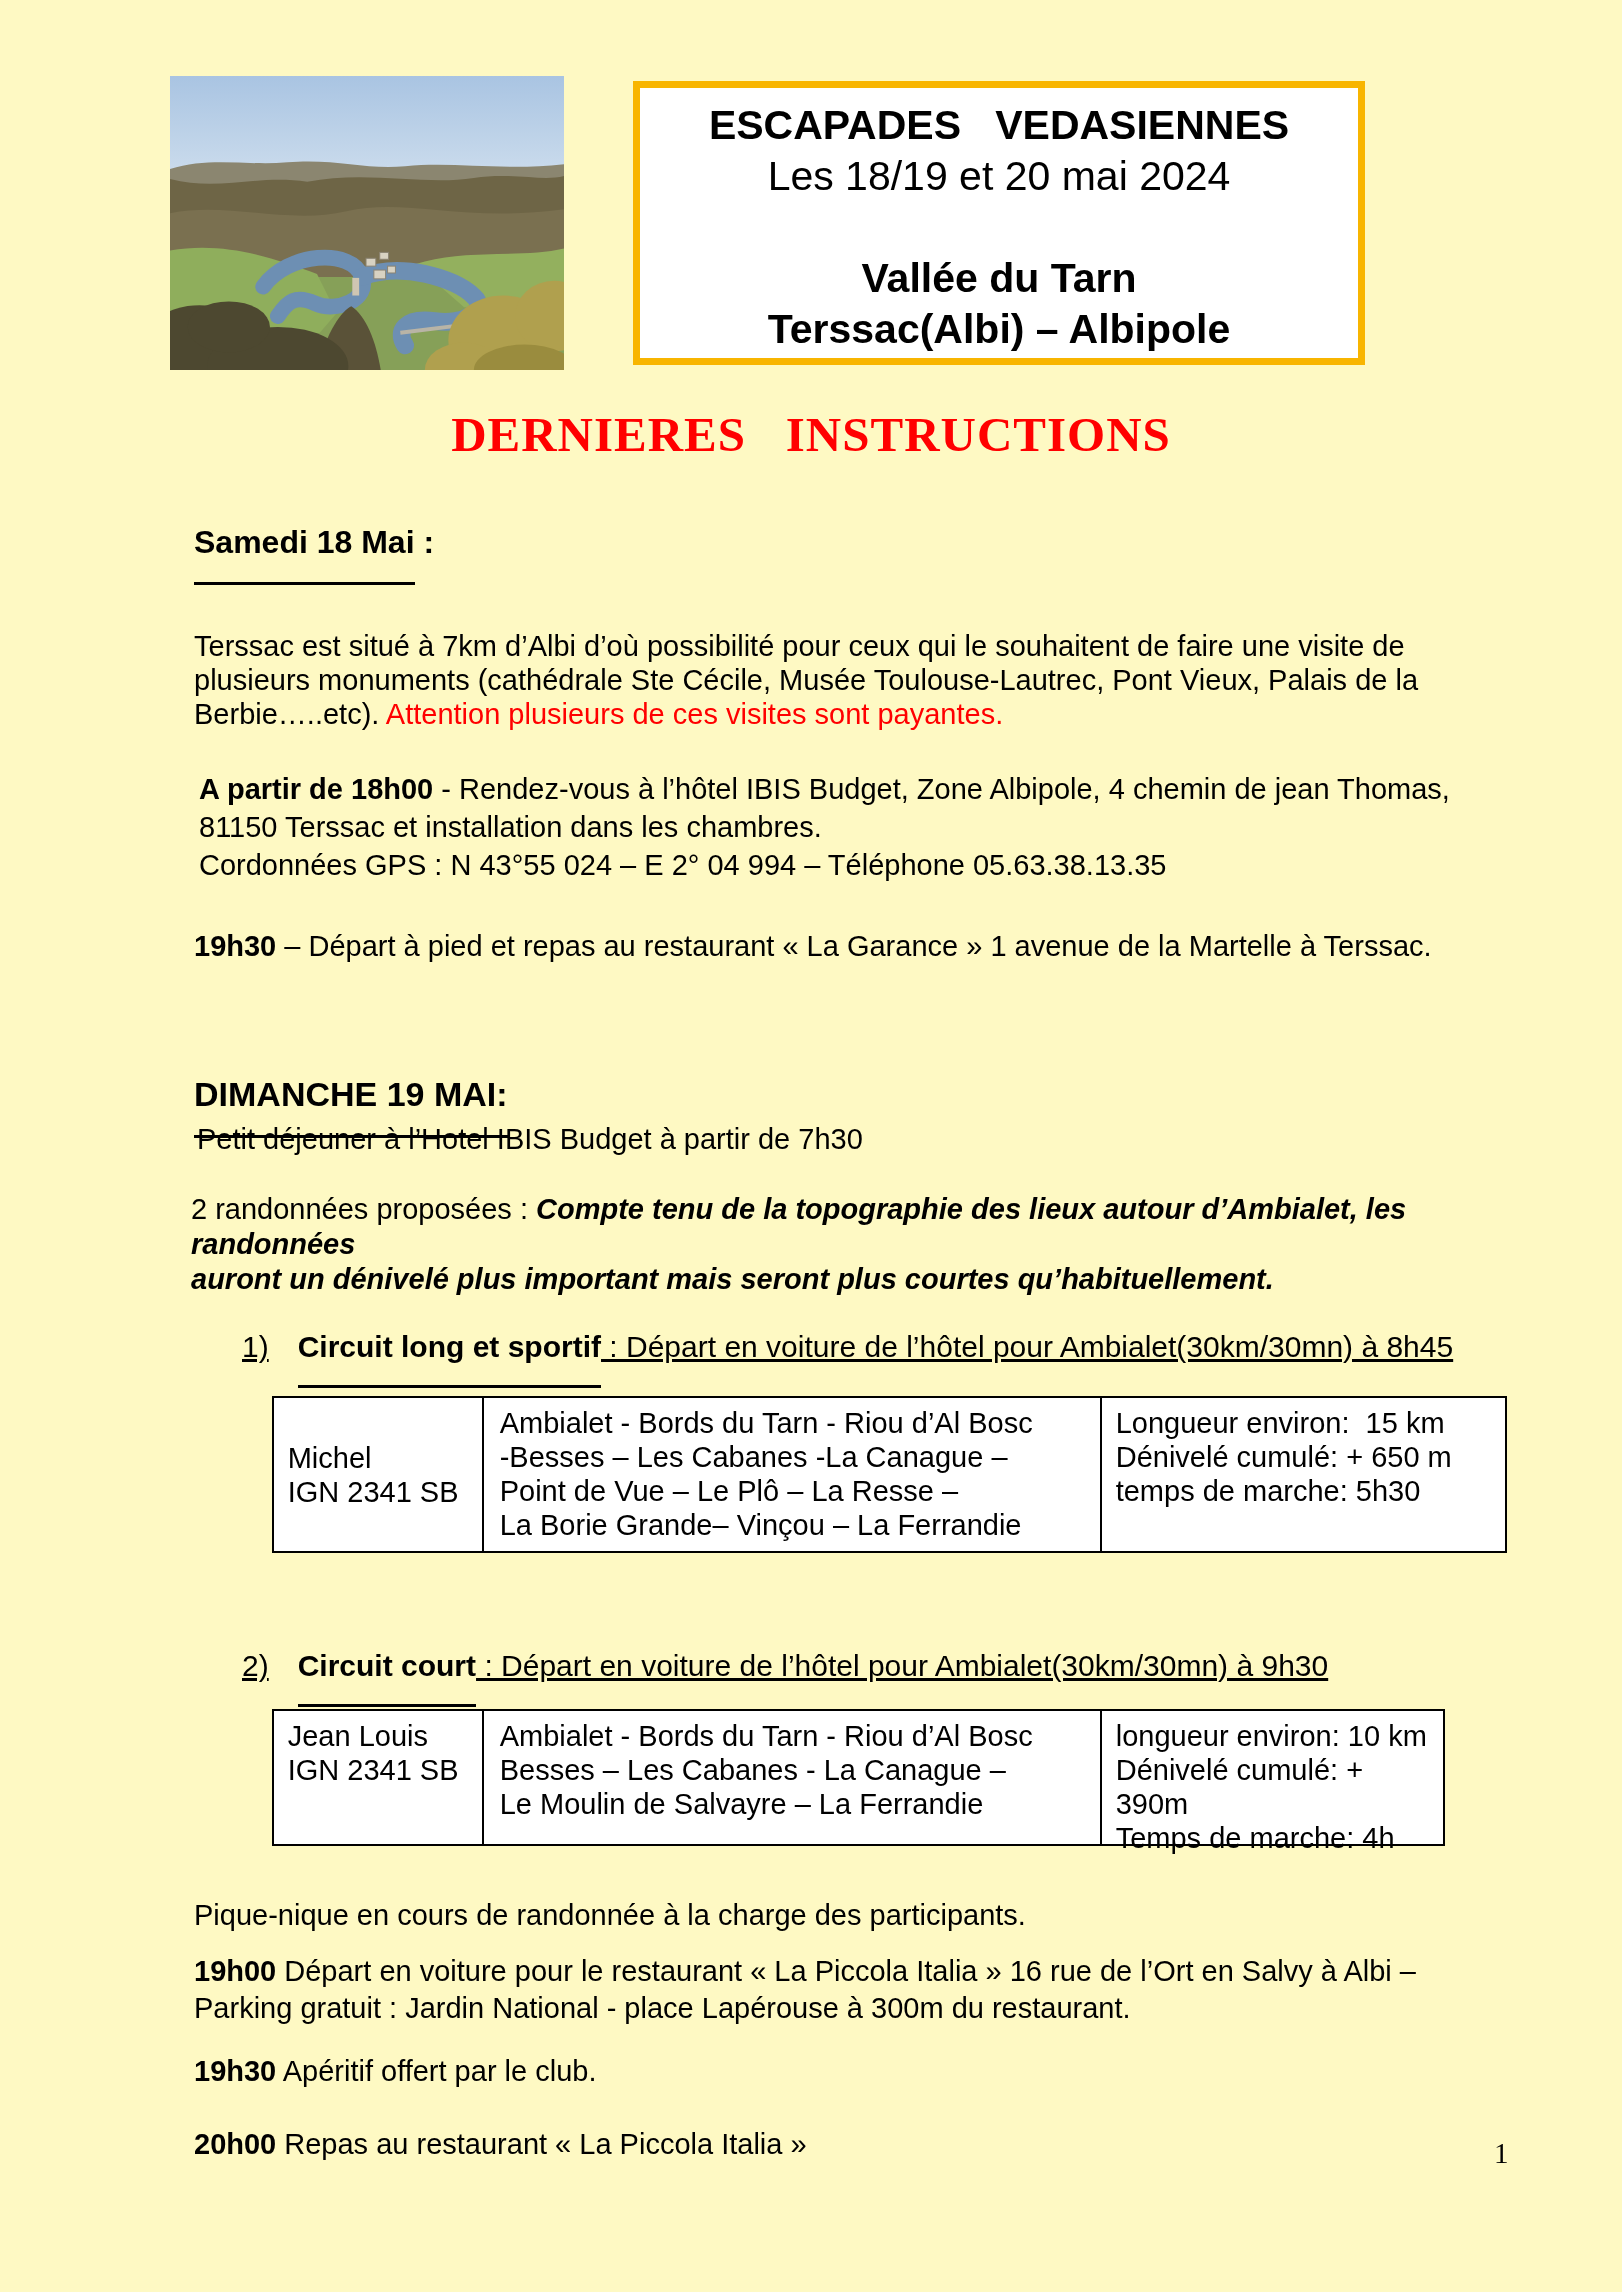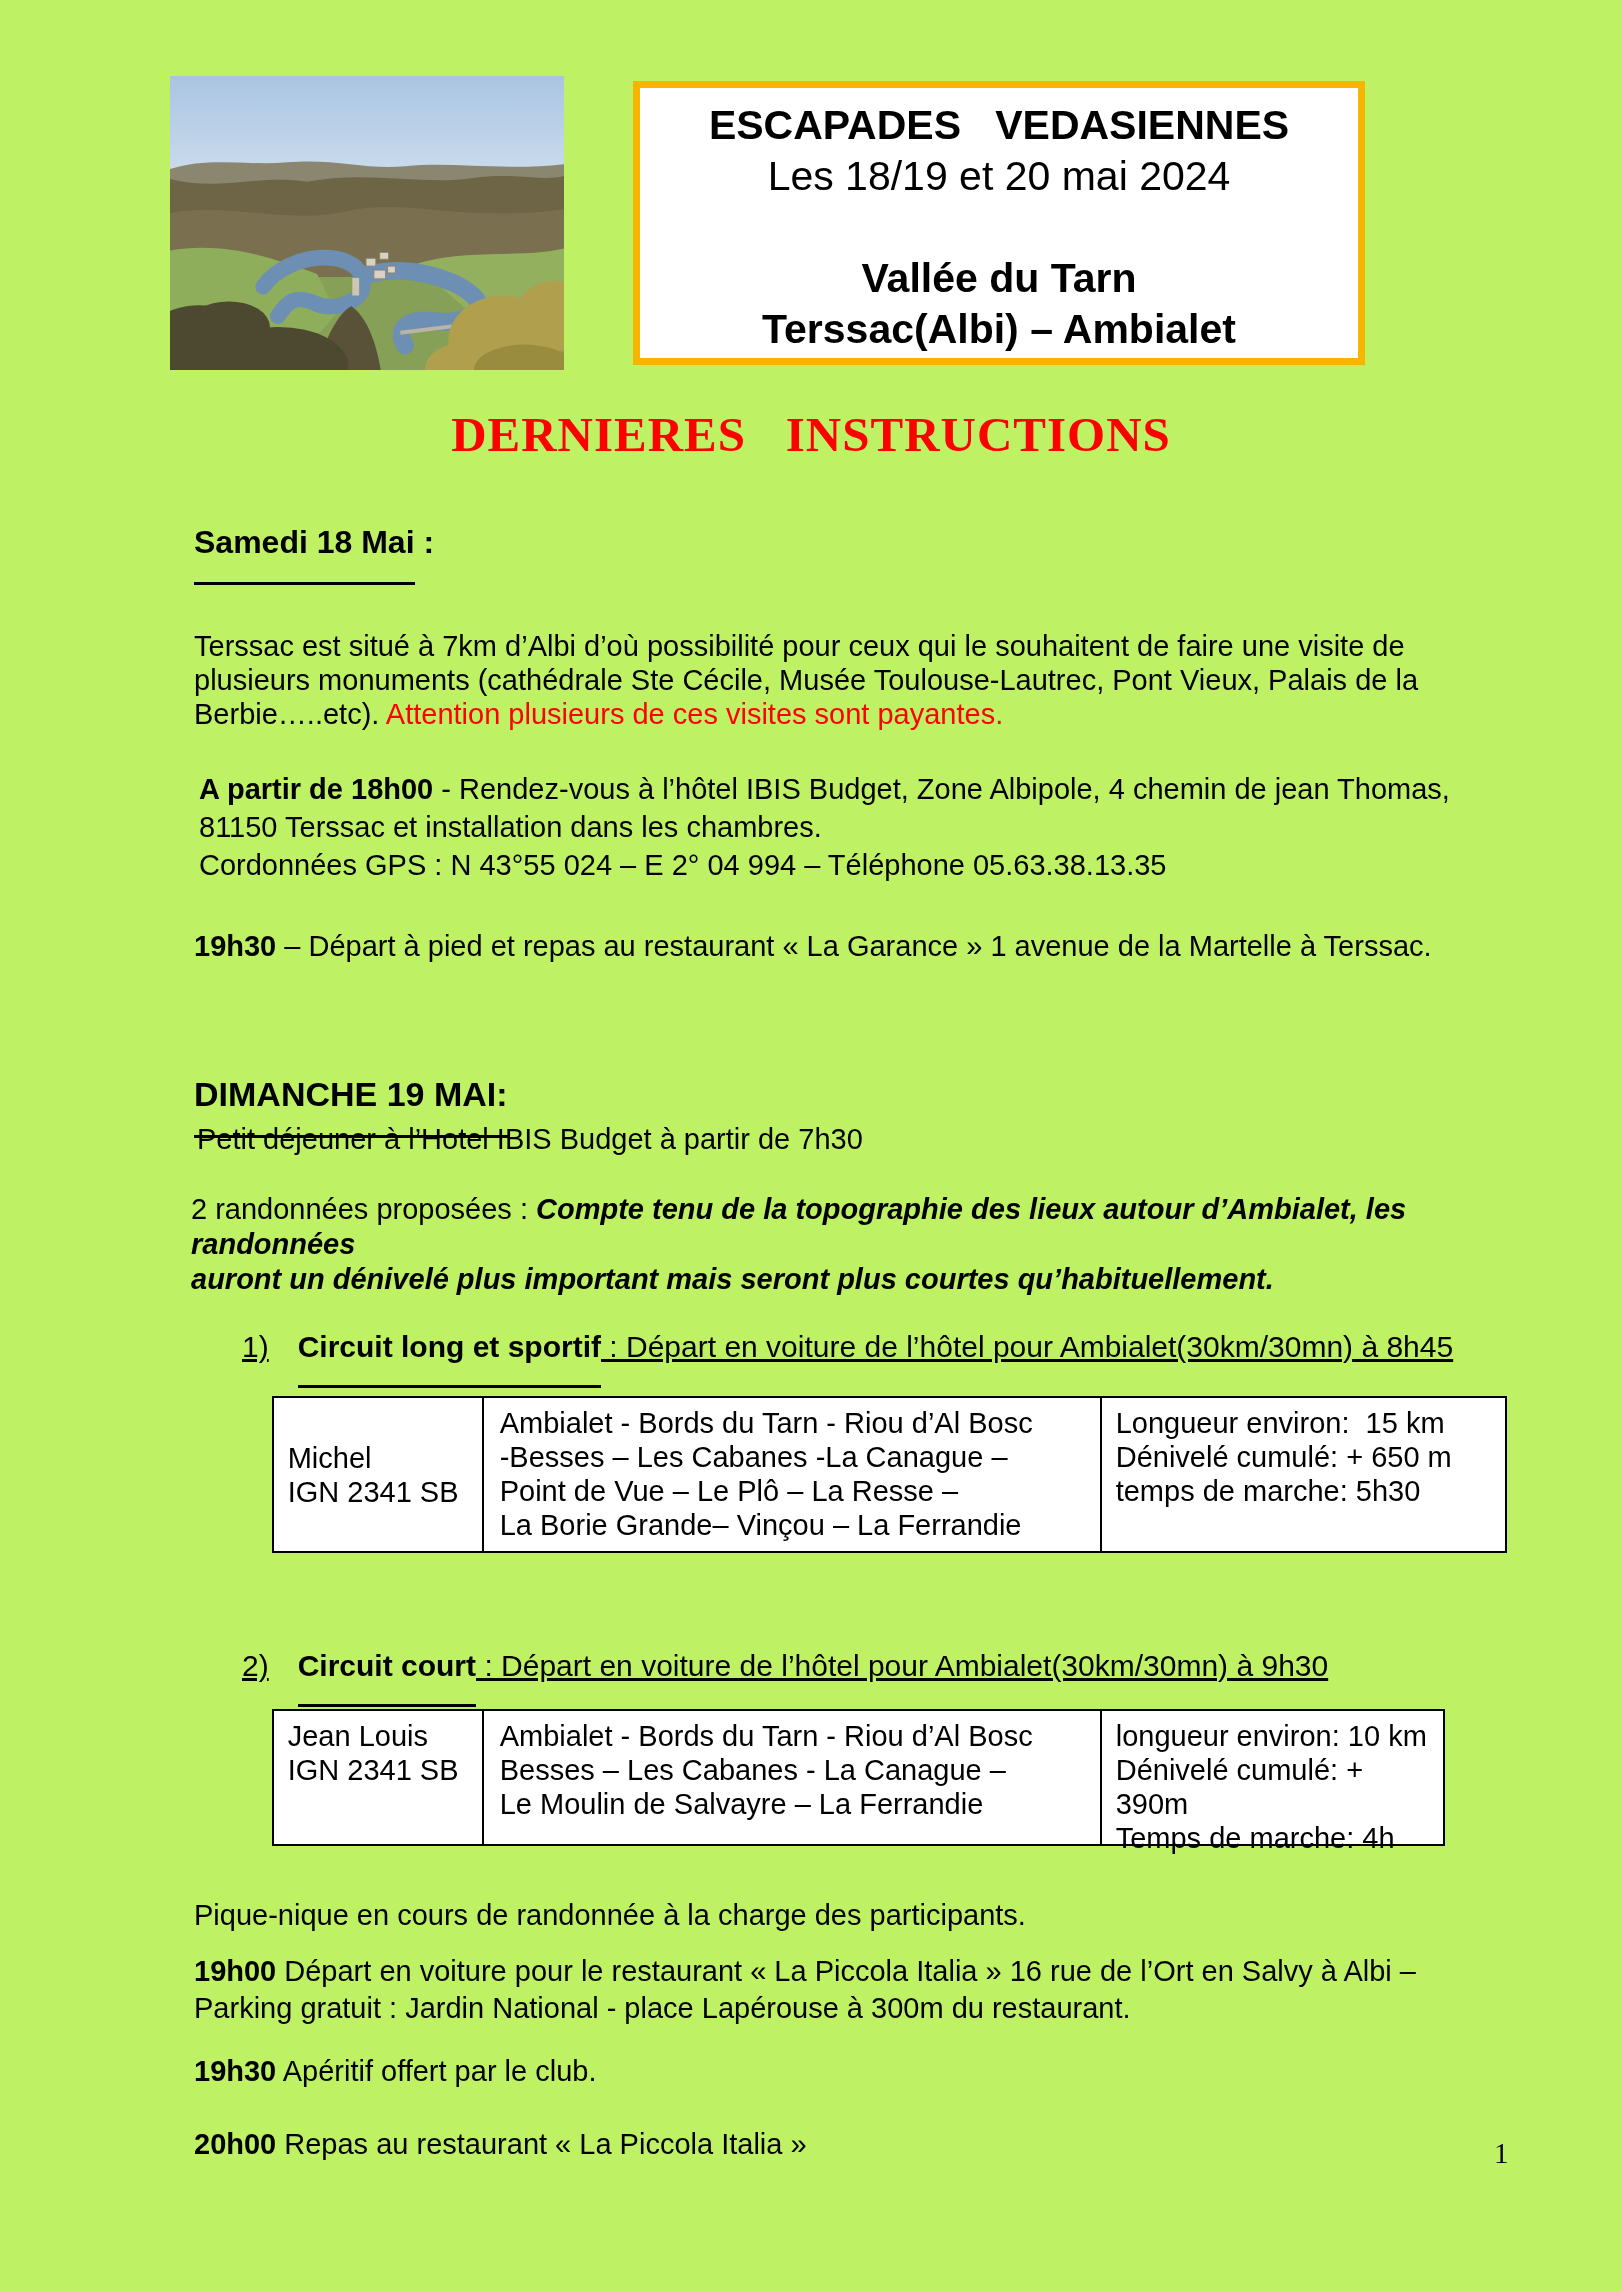--- a/index.html
+++ b/index.html
@@ -1,17 +1,17 @@
 <!DOCTYPE html>
 <html><head>
 <meta charset="utf-8">
 <style>
   html,body{margin:0;padding:0;background:#ffffff;}
   .page{
-    position:relative;width:1622px;height:2293px;background:#bef264;
+    position:relative;width:1622px;height:2293px;background:#fef9c3;
     font-family:"Liberation Sans","DejaVu Sans",sans-serif;color:#000;overflow:hidden;
   }
   .abs{position:absolute;}
   .pre{white-space:pre-wrap;}
   .b{font-weight:700;}
   .bi{font-weight:700;font-style:italic;}
   .red{color:#ff0000;}
   .ul{border-bottom:3.9px solid #000;padding-bottom:20px;display:inline-block;}
   .t30{font-size:29px;line-height:35px;}
   .t31{font-size:30px;line-height:37px;text-decoration:underline;}
@@ -87,21 +87,21 @@
       <ellipse cx="300" cy="300" rx="40" ry="28"></ellipse>
     </g>
     <ellipse cx="362" cy="300" rx="52" ry="26" fill="#9a8c3e"></ellipse>
   </svg>
 
   <div class="abs title-box" style="left:633px;top:81px;width:732px;height:284px;">
     <div class="b pre">ESCAPADES   VEDASIENNES</div>
     <div>Les 18/19 et 20 mai 2024</div>
     <div class="tb-spacer"></div>
     <div class="b">Vallée du Tarn</div>
-    <div class="b">Terssac(Albi) – Ambialet</div>
+    <div class="b">Terssac(Albi) – Albipole</div>
   </div>
 
   <div class="abs main-heading pre" style="left:0;top:406px;width:1622px;">DERNIERES   INSTRUCTIONS</div>
 
   <div class="abs sat-heading" style="left:194px;top:523px;">
     <span class="ul">Samedi 18 Mai</span><span class="pre"> :</span>
   </div>
 
 
   <div class="abs t30 lh35" style="left:194px;top:629px;width:1304px;">

